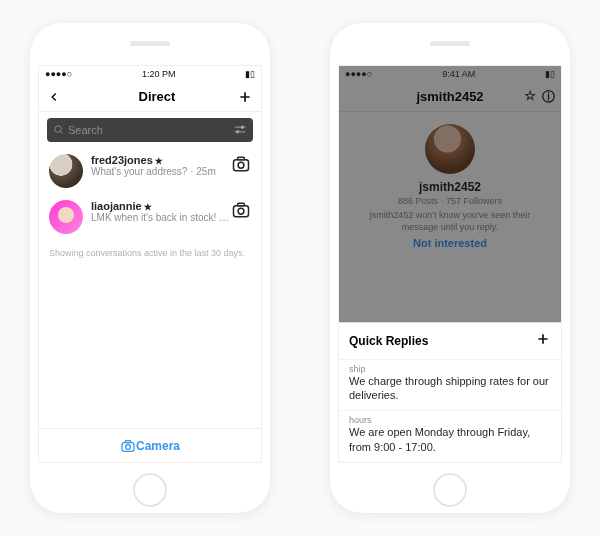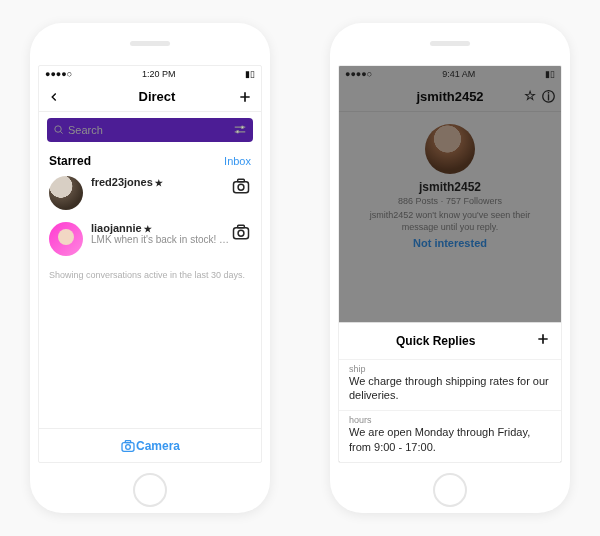--- a/index.html
+++ b/index.html
@@ -5,21 +5,21 @@
   * { box-sizing: border-box; margin: 0; padding: 0; font-family: -apple-system, Helvetica, Arial, sans-serif; }
   body { width: 600px; height: 536px; background: #f9f9f9; display: flex; justify-content: space-around; align-items: center; }
   .phone { width: 240px; height: 490px; background: #fff; border-radius: 32px; box-shadow: 0 2px 12px rgba(0,0,0,0.08); padding: 8px; position: relative; }
   .home { position: absolute; bottom: 6px; left: 50%; transform: translateX(-50%); width: 34px; height: 34px; border: 2px solid #e5e5e5; border-radius: 50%; }
   .speaker { position:absolute; top:18px; left:50%; transform:translateX(-50%); width:40px; height:5px; background:#e8e8e8; border-radius:3px; }
   .screen { position: absolute; top: 42px; left: 8px; right: 8px; bottom: 50px; background: #fff; border: 1px solid #eee; overflow: hidden; border-radius: 2px; display:flex; flex-direction:column; }
   .statusbar { height: 16px; display:flex; align-items:center; justify-content:space-between; padding: 0 6px; font-size:9px; color:#111; }
   .titlebar { height: 30px; display:flex; align-items:center; justify-content:space-between; padding:0 8px; border-bottom:1px solid #eee; }
   .titlebar .title { font-weight:600; font-size:13px;padding-left:16px; }
   .back svg, .plus svg { display:block; }
-  .searchbar { margin:6px 8px; background:#4c1d95; border-radius:4px; height:24px; display:flex; align-items:center; padding:0 6px; font-size:11px; color:#8e8e8e; }
+  .searchbar { margin:6px 8px; background:#404040; border-radius:4px; height:24px; display:flex; align-items:center; padding:0 6px; font-size:11px; color:#8e8e8e; }
   .searchbar span.icon { margin-right:4px; }
   .filter { margin-left:auto; }
   .section-head { display:flex; justify-content:space-between; align-items:center; padding:6px 10px 2px; }
   .section-head .h { font-weight:700; font-size:12px; }
   .section-head .link { color:#3897f0; font-size:11px; font-weight:500; }
   .row { display:flex; padding:6px 10px; }
   .avatar { width:34px; height:34px; border-radius:50%; flex:0 0 34px; }
   .av1 { background: radial-gradient(circle at 35% 30%, #d8cfc4 35%, #5b4c3e 36%, #3b2f24 70%); }
   .av2 { background: linear-gradient(135deg,#ff3bd1,#ff86e0); position:relative; }
   .av2::after{content:"";position:absolute;left:9px;top:7px;width:16px;height:16px;border-radius:50%;background:#f2d7c4;}
@@ -37,21 +37,21 @@
   .under-title { height:30px; display:flex; align-items:center; justify-content:center; font-weight:600; font-size:13px; color:#111; background:#fafafa; border-bottom:1px solid #e5e5e5; position:relative;}
   .under-title .right { position:absolute; right:6px; display:flex; gap:6px; color:#333;}
   .profile { text-align:center; padding:12px 0 0; color:#555; }
   .pav { width:50px; height:50px; border-radius:50%; margin:0 auto 6px; background: radial-gradient(circle at 45% 30%, #e9cbb2 30%, #b07752 31%, #6e472d 70%); }
   .pname { font-weight:700; font-size:12px; color:#2b2b2b; }
   .pstats { font-size:9px; color:#888; margin-top:2px; }
   .pnote { font-size:9px; color:#888; margin:4px 20px; line-height:1.3; }
   .plink { color:#3897f0; font-size:11px; font-weight:600; margin-top:4px; }
   .sheet { position:absolute; left:0; right:0; bottom:0; background:#fff; border-top:1px solid #ddd; }
   .sheet-head { display:flex; justify-content:space-between; align-items:center; padding:8px 10px; }
-  .sheet-head .h { font-weight:700; font-size:12px;margin-left:47px; }
+  .sheet-head .h { font-weight:700; font-size:12px; }
   .qr { padding:4px 10px 8px; border-top:1px solid #f1f1f1; }
   .qr .k { font-size:9px; color:#8e8e8e; }
   .qr .v { font-size:11px; color:#262626; line-height:1.3; }
 </style>
 </head>
 <body>
 
 <div class="phone">
   <div class="speaker"></div>
   <div class="screen">
@@ -84,29 +84,26 @@
       <span>Search</span>
       <span class="filter">
         <svg width="14" height="11" viewBox="0 0 24 18" fill="none" stroke="#8e8e8e" stroke-width="2">
             <line x1="3" y1="5" x2="21" y2="5"></line>
             <line x1="3" y1="13" x2="21" y2="13"></line>
             <circle cx="16" cy="5" r="2" fill="#efefef"></circle>
             <circle cx="8" cy="13" r="2" fill="#efefef"></circle>
           </svg>
       </span>
     </div>
-    <div class="section-head">
-      <span class="h">Starred</span>
-      <span class="link">Inbox</span>
-    </div>
 
     <div class="row">
       <div class="avatar av1"></div>
       <div class="rowtext">
         <div class="uname"><span>fred23jones</span><span class="star">★</span></div>
+        <div class="preview">What's your address? · 25m</div>
       </div>
       <span class="cam">
         <svg width="20" height="20" viewBox="0 0 24 24" fill="none" stroke="#262626" stroke-width="1.8">
             <rect x="3" y="7" width="18" height="13" rx="3"></rect>
             <circle cx="12" cy="13.5" r="3.5"></circle>
             <rect x="8" y="4" width="8" height="3" rx="1"></rect>
           </svg>
       </span>
     </div>
 

